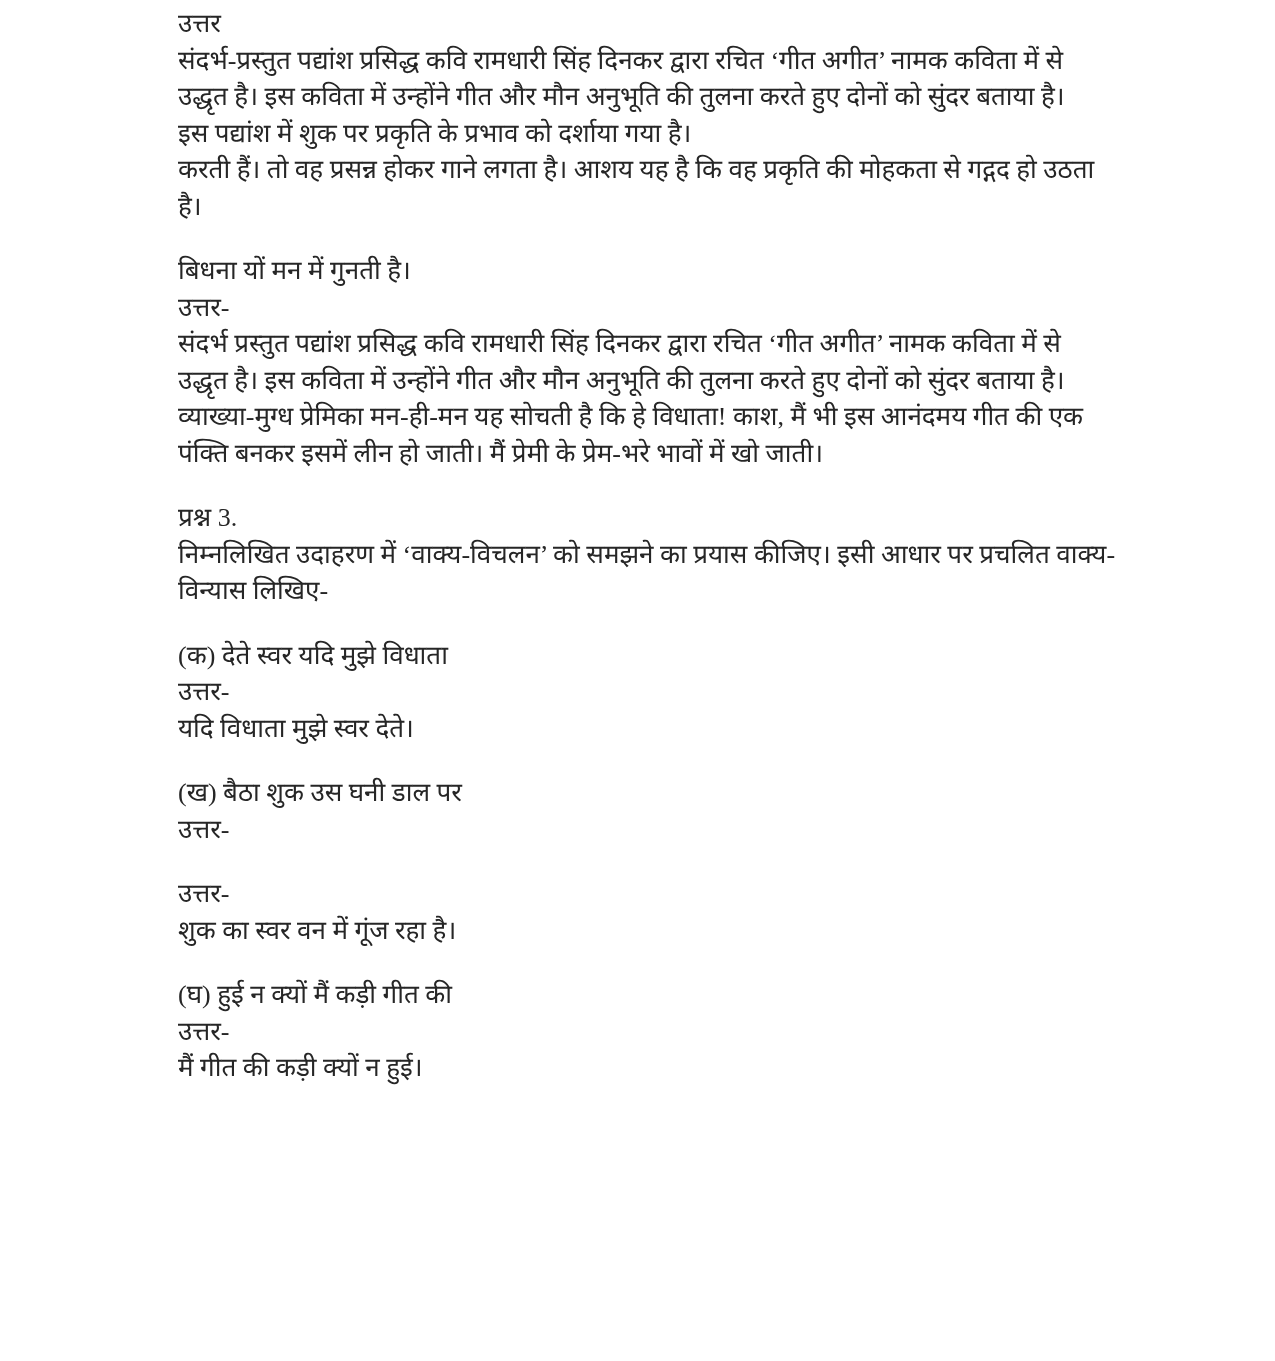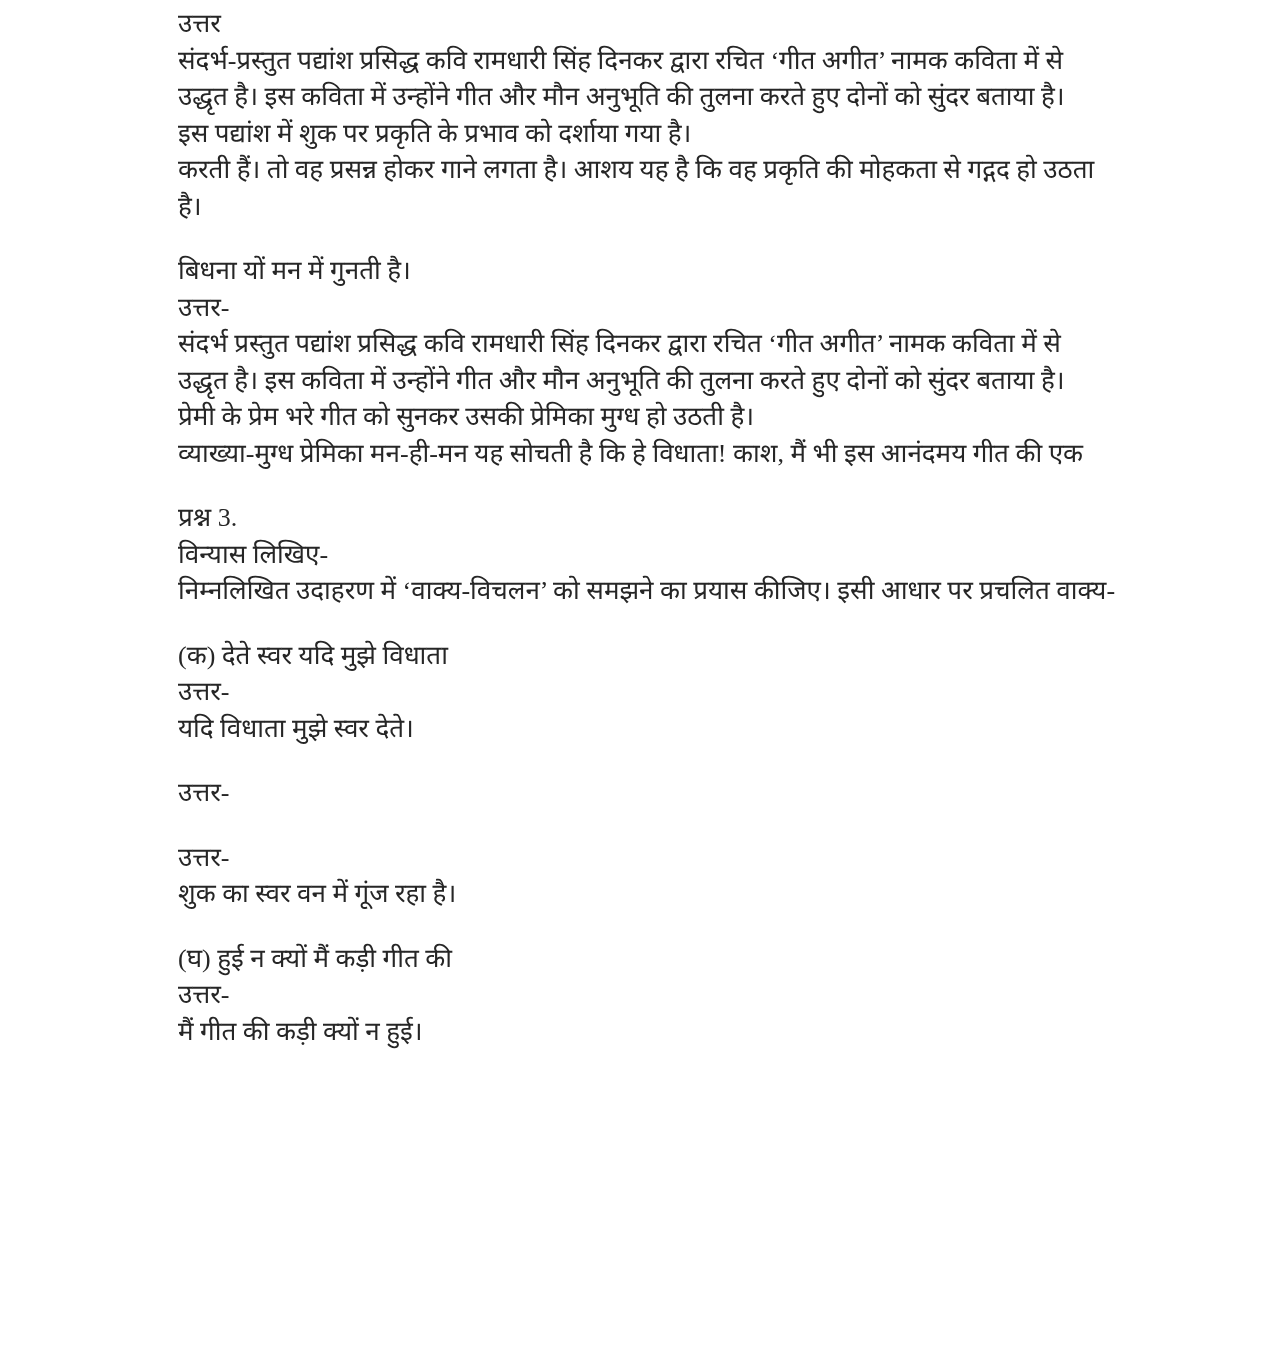--- a/index.html
+++ b/index.html
@@ -44,37 +44,38 @@
     <div class="line">इस पद्यांश में शुक पर प्रकृति के प्रभाव को दर्शाया गया है।</div>
     <div class="line">करती हैं। तो वह प्रसन्न होकर गाने लगता है। आशय यह है कि वह प्रकृति की मोहकता से गद्गद हो उठता</div>
     <div class="line">है।</div>
   </section>
 
   <section class="block">
     <div class="line">बिधना यों मन में गुनती है।</div>
     <div class="line">उत्तर-</div>
     <div class="line">संदर्भ प्रस्तुत पद्यांश प्रसिद्ध कवि रामधारी सिंह दिनकर द्वारा रचित ‘गीत अगीत’ नामक कविता में से</div>
     <div class="line">उद्धृत है। इस कविता में उन्होंने गीत और मौन अनुभूति की तुलना करते हुए दोनों को सुंदर बताया है।</div>
-    <div class="line">प्रेमी के प्रेम भरे गीत को सुनकर उसकी प्रेमिका मुग्ध हो उठती है।</div>
     <div class="line">व्याख्या-मुग्ध प्रेमिका मन-ही-मन यह सोचती है कि हे विधाता! काश, मैं भी इस आनंदमय गीत की एक</div>
+    <div class="line">पंक्ति बनकर इसमें लीन हो जाती। मैं प्रेमी के प्रेम-भरे भावों में खो जाती।</div>
   </section>
 
   <section class="block">
     <div class="line">प्रश्न 3.</div>
+    <div class="line">निम्नलिखित उदाहरण में ‘वाक्य-विचलन’ को समझने का प्रयास कीजिए। इसी आधार पर प्रचलित वाक्य-</div>
     <div class="line">विन्यास लिखिए-</div>
-    <div class="line">निम्नलिखित उदाहरण में ‘वाक्य-विचलन’ को समझने का प्रयास कीजिए। इसी आधार पर प्रचलित वाक्य-</div>
   </section>
 
   <section class="block">
     <div class="line">(क) देते स्वर यदि मुझे विधाता</div>
     <div class="line">उत्तर-</div>
     <div class="line">यदि विधाता मुझे स्वर देते।</div>
   </section>
 
   <section class="block">
+    <div class="line">(ख) बैठा शुक उस घनी डाल पर</div>
     <div class="line">उत्तर-</div>
   </section>
 
   <section class="block">
     <div class="line">उत्तर-</div>
     <div class="line">शुक का स्वर वन में गूंज रहा है।</div>
   </section>
 
   <section class="block">
     <div class="line">(घ) हुई न क्यों मैं कड़ी गीत की</div>

